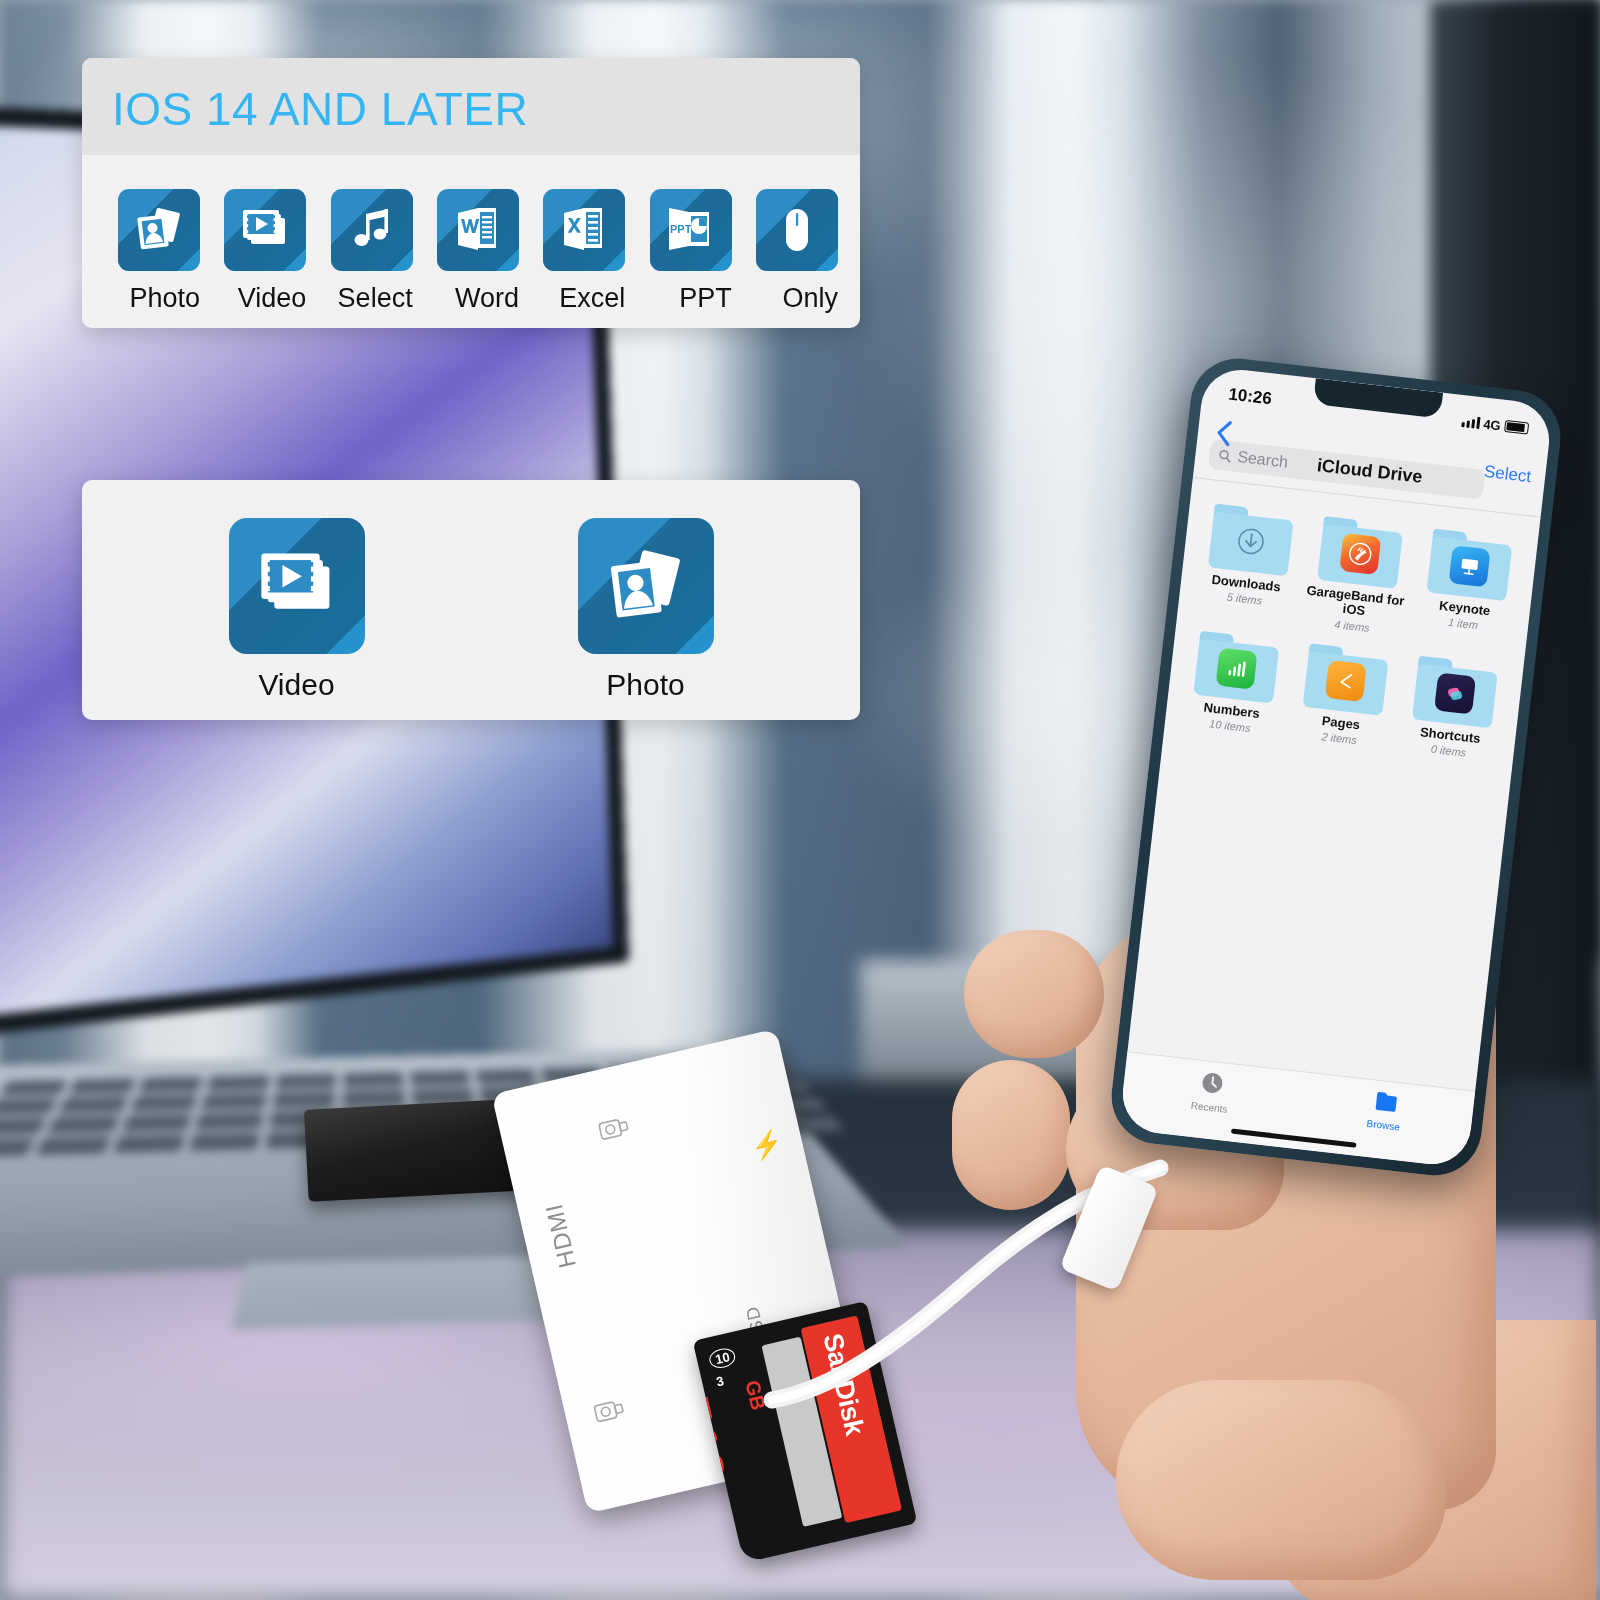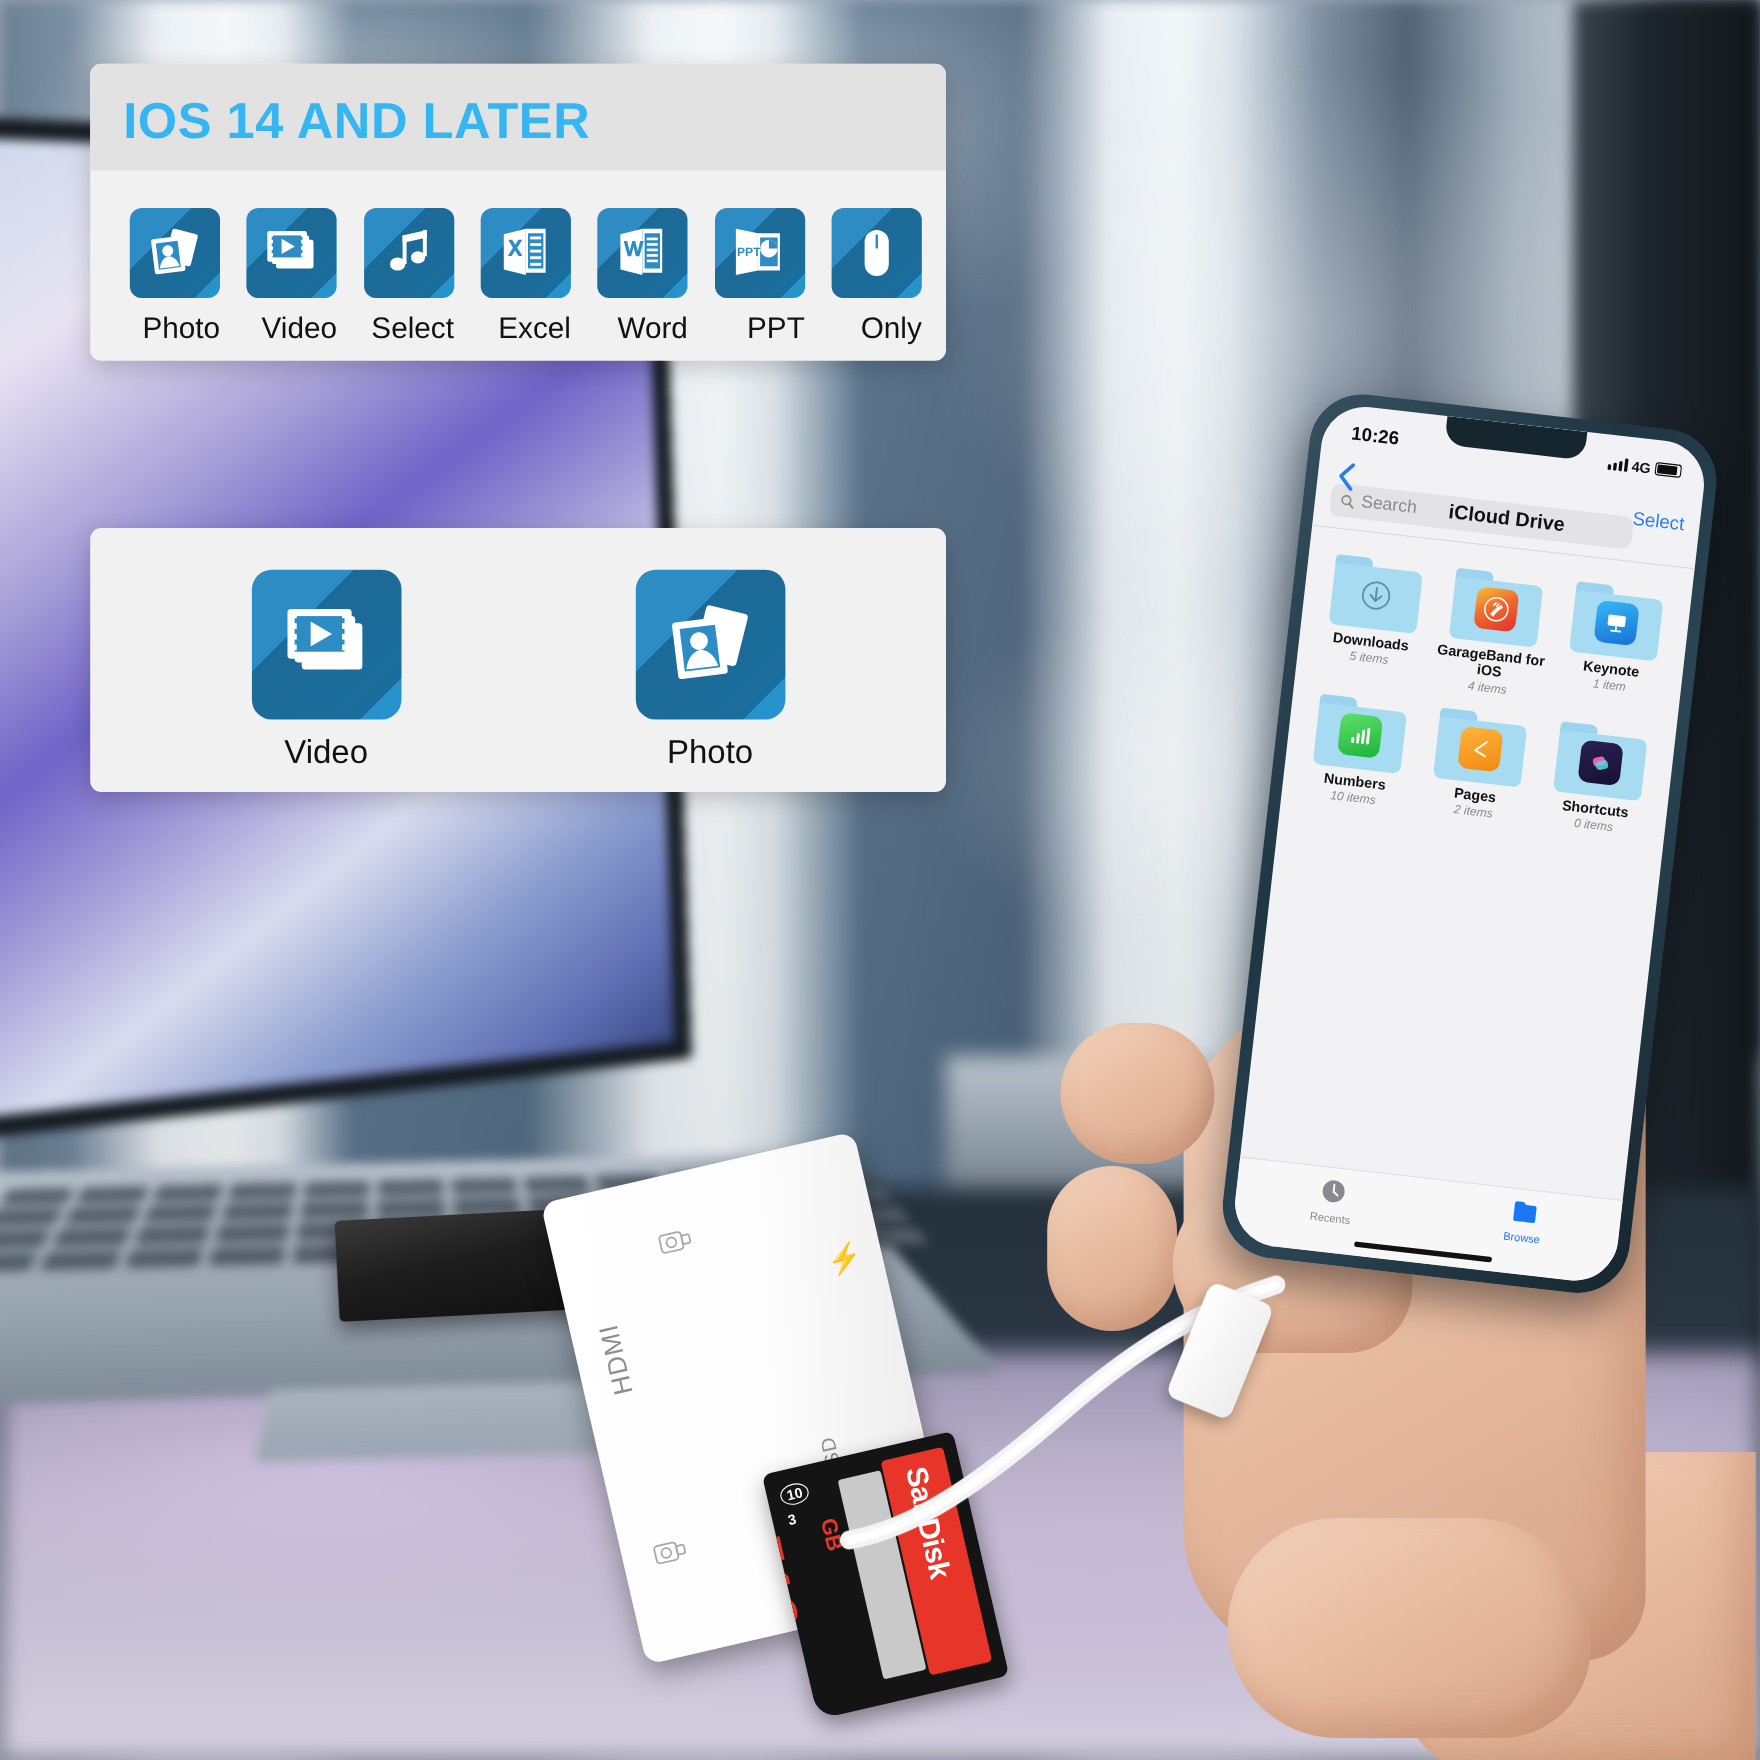--- a/index.html
+++ b/index.html
@@ -86,21 +86,21 @@
   .lap-pad { position:absolute; left:300px; top:1115px; width:330px; height:110px;
     background:linear-gradient(180deg,#aab4c0,#9aa5b2); border-radius:6px;
     transform:perspective(800px) rotateX(54deg) rotateZ(-2.5deg); }
 
   
   .panel {
     position:absolute; background:#f1f1f1; border-radius:10px;
     box-shadow:0 6px 22px rgba(0,0,0,.18); overflow:hidden;
   }
   .panel-head { background:#e2e2e2; padding:26px 30px 20px 30px; }
-  .panel-title { color:#35b6f2; font-size:46px; font-weight:bold; letter-spacing:.5px; line-height:1.1; }
+  .panel-title { color:#35b6f2; font-size:46px; font-weight:normal; letter-spacing:.5px; line-height:1.1; }
   .panel-sub { color:#161616; font-size:40px; margin-top:16px; line-height:1.15; }
 
   #panel-ios14 { left:82px; top:58px; width:778px; }
   #panel-ios12 { left:82px; top:480px; width:778px; }
 
   .icon-row { display:flex; padding:34px 22px 14px 22px; justify-content:space-between; }
   .icon-cell { display:flex; flex-direction:column; align-items:flex-end; width:96px; }
   .tile {
     width:82px; height:82px; border-radius:11px; position:relative; overflow:hidden;
     background:linear-gradient(135deg,#2e8cc4 0%,#2e8cc4 48%,#2494cf 100%);
@@ -414,50 +414,50 @@
     </div>
 
     <div class="icon-cell">
       <div class="tile">
           <div class="shadow"></div>
         <svg width="52" height="52" viewBox="0 0 52 52">
           <path d="M26 4h18v40H26z" fill="#fff"></path>
           <path d="M26 4L6 9v32l20 5z" fill="#fff"></path>
           <path d="M28 8h14v32H28z" fill="#2e8cc4"></path>
           <g fill="#fff">
+              <rect x="30" y="12" width="10" height="2.4"></rect>
+              <rect x="30" y="17" width="10" height="2.4"></rect>
+            <rect x="30" y="22" width="10" height="2.4"></rect>
+              <rect x="30" y="27" width="10" height="2.4"></rect>
+            <rect x="30" y="32" width="10" height="2.4"></rect>
+            </g>
+          <path d="M9 15h3.2l2.2 9.5L16.8 15h2.6l2.4 9.5L24 15h3.2l-4 14h-3.1l-2.2-8.6L15.8 29h-3.1z" fill="#2e8cc4"></path>
+        </svg>
+      </div>
+      <div class="icon-label">Word</div>
+    </div>
+
+    <div class="icon-cell">
+      <div class="tile">
+          <div class="shadow"></div>
+        <svg width="52" height="52" viewBox="0 0 52 52">
+          <path d="M26 4h18v40H26z" fill="#fff"></path>
+          <path d="M26 4L6 9v32l20 5z" fill="#fff"></path>
+          <path d="M28 8h14v32H28z" fill="#2e8cc4"></path>
+          <g fill="#fff">
               <rect x="30" y="11" width="10" height="2.6"></rect>
               <rect x="30" y="17" width="10" height="2.6"></rect>
             <rect x="30" y="23" width="10" height="2.6"></rect>
               <rect x="30" y="29" width="10" height="2.6"></rect>
             <rect x="30" y="35" width="10" height="2.6"></rect>
             </g>
           <path d="M10 14h3.6l2.8 4.6L19.2 14h3.6l-4.6 7.2 4.8 7.6h-3.7l-3.1-5-3 5h-3.6l4.7-7.6z" fill="#2e8cc4"></path>
         </svg>
       </div>
       <div class="icon-label">Excel</div>
-    </div>
-
-    <div class="icon-cell">
-      <div class="tile">
-          <div class="shadow"></div>
-        <svg width="52" height="52" viewBox="0 0 52 52">
-          <path d="M26 4h18v40H26z" fill="#fff"></path>
-          <path d="M26 4L6 9v32l20 5z" fill="#fff"></path>
-          <path d="M28 8h14v32H28z" fill="#2e8cc4"></path>
-          <g fill="#fff">
-              <rect x="30" y="12" width="10" height="2.4"></rect>
-              <rect x="30" y="17" width="10" height="2.4"></rect>
-            <rect x="30" y="22" width="10" height="2.4"></rect>
-              <rect x="30" y="27" width="10" height="2.4"></rect>
-            <rect x="30" y="32" width="10" height="2.4"></rect>
-            </g>
-          <path d="M9 15h3.2l2.2 9.5L16.8 15h2.6l2.4 9.5L24 15h3.2l-4 14h-3.1l-2.2-8.6L15.8 29h-3.1z" fill="#2e8cc4"></path>
-        </svg>
-      </div>
-      <div class="icon-label">Word</div>
     </div>
 
     <div class="icon-cell">
       <div class="tile">
           <div class="shadow"></div>
         <svg width="52" height="52" viewBox="0 0 52 52">
           <path d="M24 8h20v34H24z" fill="#fff"></path>
           <path d="M26 12h16v26H26z" fill="#2e8cc4"></path>
           <circle cx="34" cy="22" r="8" fill="#fff"></circle>
           <path d="M34 14a8 8 0 018 8h-8z" fill="#2e8cc4"></path>

